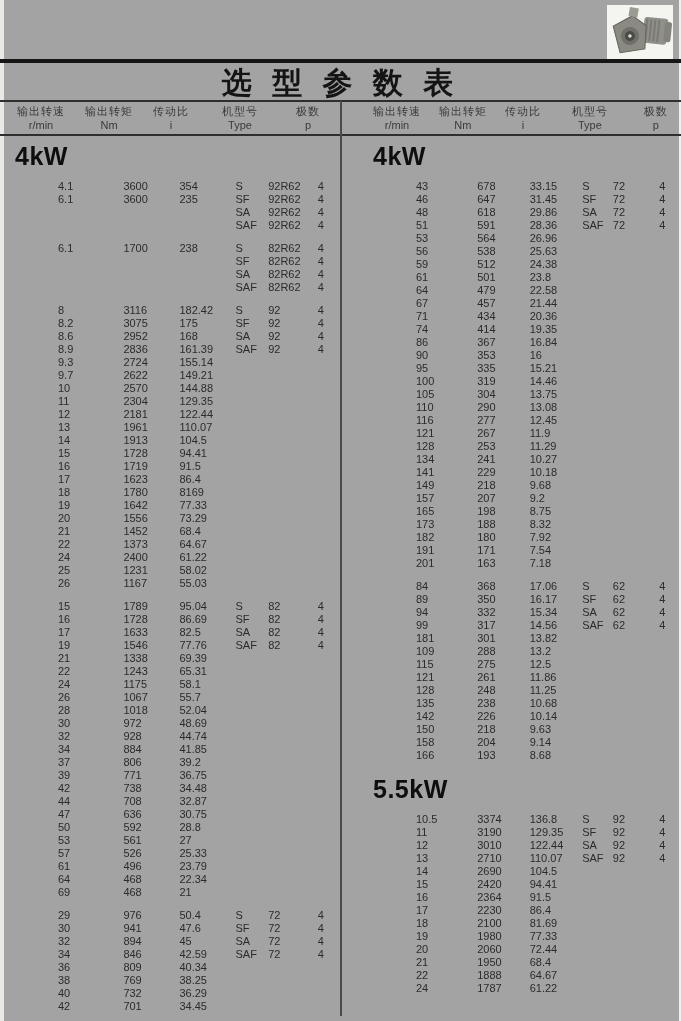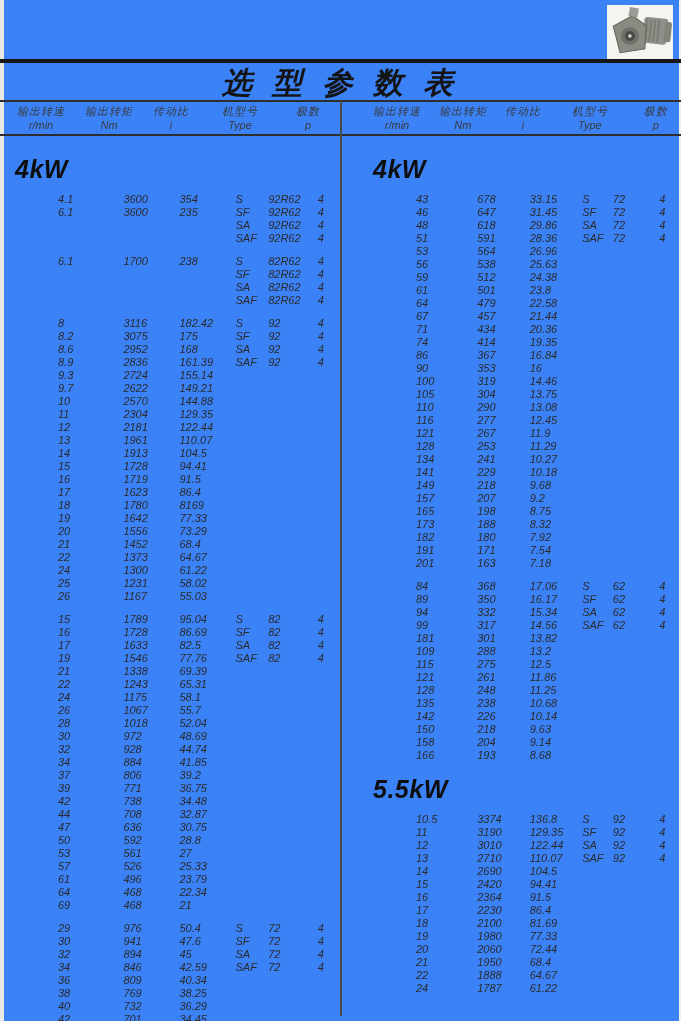--- a/index.html
+++ b/index.html
@@ -1,21 +1,21 @@
 <!DOCTYPE html>
 <html><head>
 <meta charset="utf-8">
 <style>
   html,body{margin:0;padding:0;}
   body{
     width:681px;height:1021px;position:relative;overflow:hidden;
     background:#ffffff;color:#2b2b2b;
     font-family:"Liberation Sans","DejaVu Sans",sans-serif;
   }
-  .page{position:absolute;inset:0;background:#3b82f6;font-style:italic;}
+  .page{position:absolute;inset:0;background:#a3a3a3;}
   .scan-edge-left{position:absolute;left:0;top:0;width:4px;height:1021px;background:#e9e9e6;}
   .scan-edge-right{position:absolute;right:0;top:0;width:2px;height:1021px;background:#f0f0ee;}
 
   .photo{position:absolute;top:5px;right:8px;width:66px;height:56px;}
 
   .rule-thick{position:absolute;left:0;top:59px;width:681px;height:4px;background:#161616;}
   .page-title{
     position:absolute;left:0;top:63px;width:681px;margin:0;text-align:center;
     font-size:30px;font-weight:bold;color:#141414;letter-spacing:6px;white-space:nowrap;
   }
@@ -30,21 +30,21 @@
   .hcell{text-align:center;font-size:11px;line-height:14px;color:#3a3a3a;}
   .hcell .cn{letter-spacing:1px;}
   .hc0{width:66px}.hc1{width:70px}.hc2{width:54px}.hc3{width:84px}.hc4{width:52px}
 
   .half{position:absolute;top:140px;box-sizing:border-box;}
   .half.left{left:0;width:341px;padding-left:17px;}
   .half.right{left:341px;width:340px;padding-left:34px;}
 
   .section-heading{
     font-size:25px;font-weight:800;color:#0e0e0e;
-    margin:15px 0 9px -2px;letter-spacing:0.5px;
+    margin:2px 0 9px -2px;letter-spacing:0.5px;
   }
   .half .section-heading + .section-heading,
   .half .block + .section-heading{margin-top:13px;}
 
   .block{margin-bottom:10px;margin-left:41px;}
   .row{display:flex;height:13px;font-size:11px;line-height:13px;white-space:nowrap;color:#2b2b2b;}
   .cell{display:block;overflow:visible;}
   .c0{width:70px}.c1{width:60px}.c2{width:60px}.c3{width:35px}.c4{width:53px}.c5{width:25px}
 </style>
 </head>
@@ -344,21 +344,21 @@
         <div class="row">
           <span class="cell c0">22</span>
           <span class="cell c1">1373</span>
           <span class="cell c2">64.67</span>
           <span class="cell c3"></span>
           <span class="cell c4"></span>
           <span class="cell c5"></span>
         </div>
         <div class="row">
           <span class="cell c0">24</span>
-          <span class="cell c1">1300</span>
+          <span class="cell c1">2400</span>
           <span class="cell c2">61.22</span>
           <span class="cell c3"></span>
           <span class="cell c4"></span>
           <span class="cell c5"></span>
         </div>
         <div class="row">
           <span class="cell c0">25</span>
           <span class="cell c1">1231</span>
           <span class="cell c2">58.02</span>
           <span class="cell c3"></span>
@@ -736,20 +736,28 @@
         </div>
         <div class="row">
           <span class="cell c0">90</span>
           <span class="cell c1">353</span>
           <span class="cell c2">16</span>
           <span class="cell c3"></span>
           <span class="cell c4"></span>
           <span class="cell c5"></span>
         </div>
         <div class="row">
+          <span class="cell c0">95</span>
+          <span class="cell c1">335</span>
+          <span class="cell c2">15.21</span>
+          <span class="cell c3"></span>
+          <span class="cell c4"></span>
+          <span class="cell c5"></span>
+        </div>
+        <div class="row">
           <span class="cell c0">100</span>
           <span class="cell c1">319</span>
           <span class="cell c2">14.46</span>
           <span class="cell c3"></span>
           <span class="cell c4"></span>
           <span class="cell c5"></span>
         </div>
         <div class="row">
           <span class="cell c0">105</span>
           <span class="cell c1">304</span>

